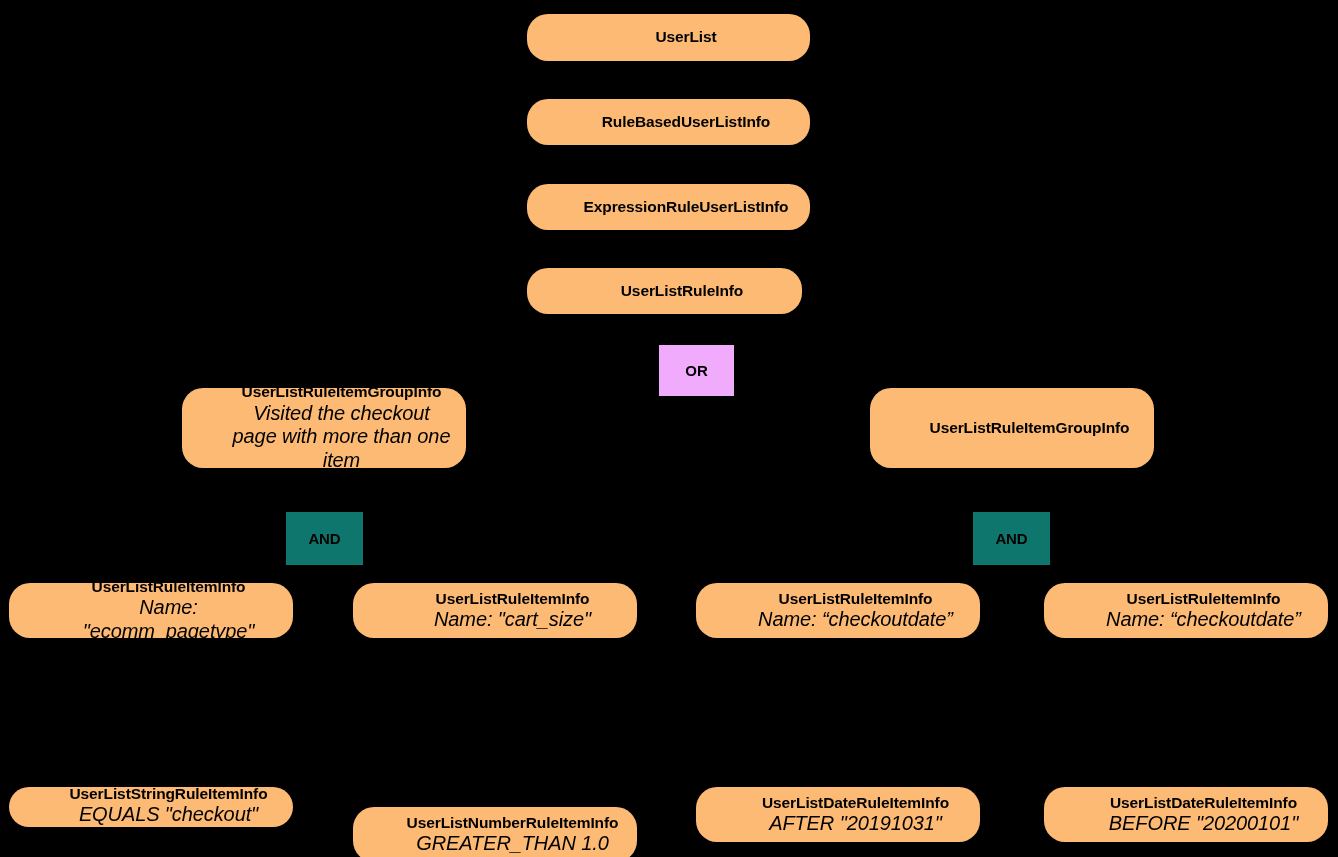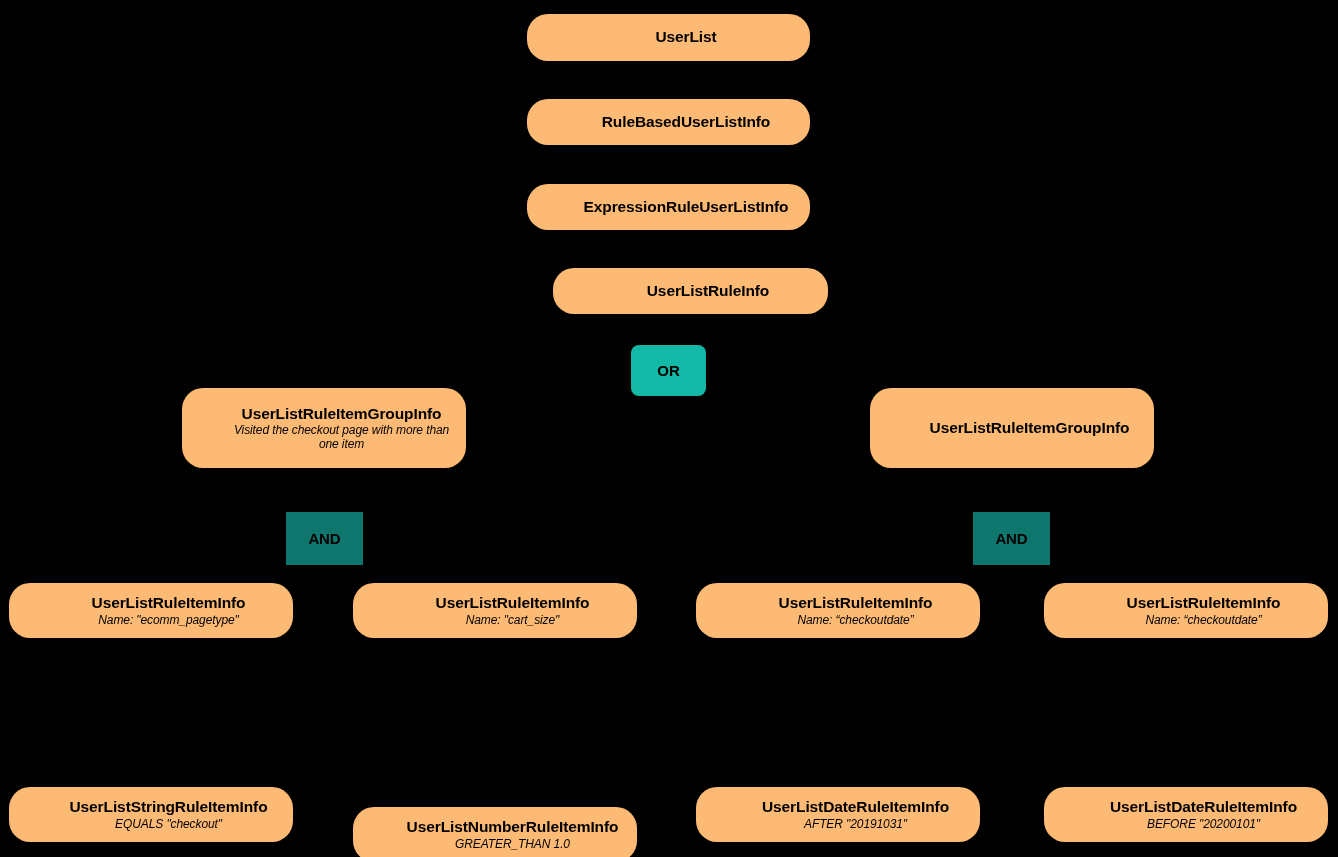--- a/index.html
+++ b/index.html
@@ -36,36 +36,37 @@
     text-align: center;
     color: #000000;
     line-height: 1.18;
   }
   .node.klass {
     background: #fdba74;
     border-radius: 21px;
     padding-left: 35px;
   }
   .node.op-or {
-    background: #14b8a6;
-    border-radius: 8px;
+    background: #f0abfc;
+    border-radius: 0;
+    margin-left: 28px;
   }
   .node.op-and {
     background: #0f766e;
     border-radius: 0;
   }
   .node .title {
     font-weight: bold;
     font-size: 15.5px;
     letter-spacing: -0.1px;
     white-space: nowrap;
   }
   .node .subtitle {
     font-style: italic;
-    font-size: 12px;
+    font-size: 20px;
     letter-spacing: -0.1px;
     padding: 0 10px;
   }
   .node.op-or .title,
   .node.op-and .title {
     font-size: 15px;
   }
   .node.group .subtitle {
     padding: 0 14px;
   }
@@ -101,21 +102,21 @@
   </div>
 
   <div class="node klass" style="left:527px; top:99px; width:283px; height:46px;">
     <div class="title">RuleBasedUserListInfo</div>
   </div>
 
   <div class="node klass" style="left:527px; top:184px; width:283px; height:46px;">
     <div class="title">ExpressionRuleUserListInfo</div>
   </div>
 
-  <div class="node klass" style="left:553px; top:268px; width:275px; height:46px;">
+  <div class="node klass" style="left:527px; top:268px; width:275px; height:46px;">
     <div class="title">UserListRuleInfo</div>
   </div>
 
   <div class="node op-or" style="left:631px; top:345px; width:75px; height:51px;">
     <div class="title">OR</div>
   </div>
 
   <div class="node klass group" style="left:182px; top:388px; width:284px; height:80px;">
     <div class="title">UserListRuleItemGroupInfo</div>
     <div class="subtitle">Visited the checkout page with more than one item</div>
@@ -146,21 +147,21 @@
   <div class="node klass" style="left:696px; top:583px; width:284px; height:55px;">
     <div class="title">UserListRuleItemInfo</div>
     <div class="subtitle">Name: “checkoutdate”</div>
   </div>
 
   <div class="node klass" style="left:1044px; top:583px; width:284px; height:55px;">
     <div class="title">UserListRuleItemInfo</div>
     <div class="subtitle">Name: “checkoutdate”</div>
   </div>
 
-  <div class="node klass" style="left:9px; top:787px; width:284px; height:55px;">
+  <div class="node klass" style="left:9px; top:787px; width:284px; height:40px;justify-content:flex-end;">
     <div class="title">UserListStringRuleItemInfo</div>
     <div class="subtitle">EQUALS "checkout"</div>
   </div>
 
   <div class="node klass" style="left:353px; top:787px; width:284px; height:55px;margin-top:20px;">
     <div class="title">UserListNumberRuleItemInfo</div>
     <div class="subtitle">GREATER_THAN 1.0</div>
   </div>
 
   <div class="node klass" style="left:696px; top:787px; width:284px; height:55px;">

